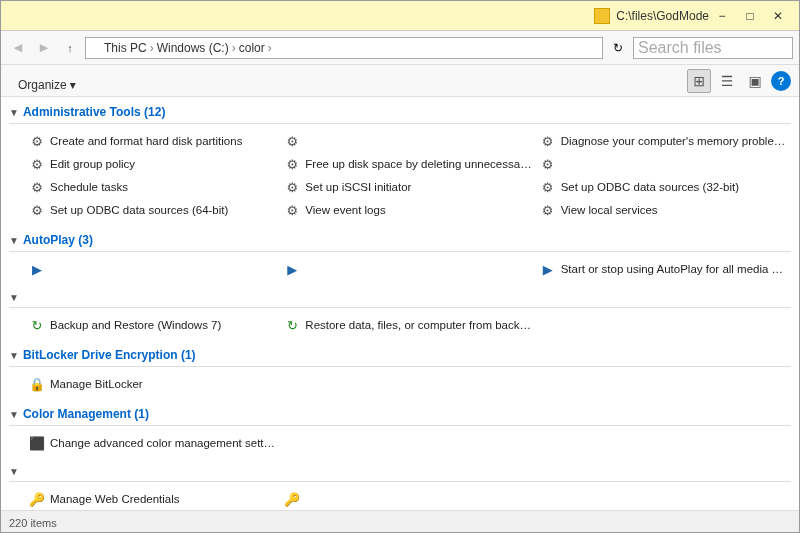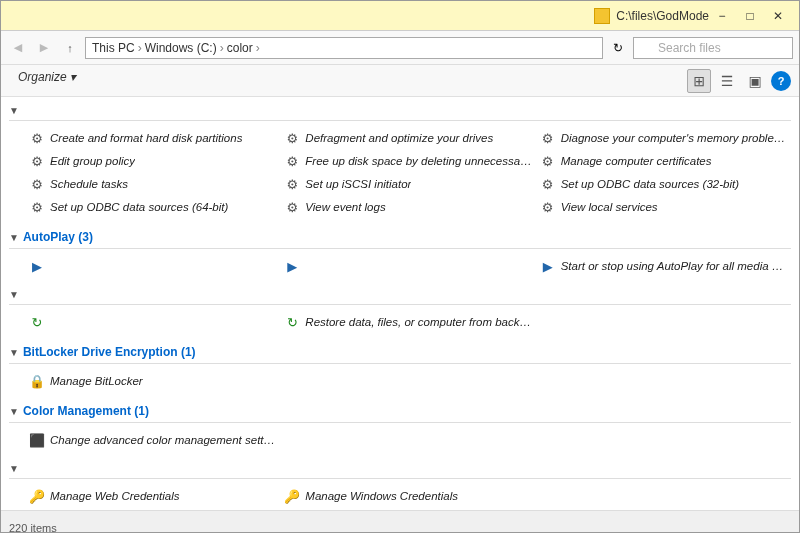--- a/index.html
+++ b/index.html
@@ -79,21 +79,21 @@
       border-radius: 2px;
     }
     .nav-btn.disabled { color: #bbb; cursor: default; }
     .address-path {
       flex: 1;
       height: 22px;
       border: 1px solid #aaa;
       background: white;
       display: flex;
       align-items: center;
-      padding: 0 6px;
+      padding: 0 18px;
       font-size: 12px;
       color: #333;
     }
     .path-segment {
       color: #333;
     }
     .path-arrow {
       margin: 0 3px;
       color: #888;
     }
@@ -108,48 +108,47 @@
       justify-content: center;
       font-size: 12px;
     }
     .search-box {
       width: 160px;
       height: 22px;
       border: 1px solid #aaa;
       background: white;
       display: flex;
       align-items: center;
-      padding: 0 24px;
-      font-size: 12px;
+      padding: 0 4px;
+      font-size: 16px;
       color: #aaa;
     }
 
     
     .toolbar {
       background: #f8f8f8;
       height: 32px;
       display: flex;
       align-items: center;
       padding: 0 8px;
       border-bottom: 1px solid #e0e0e0;
       gap: 8px;
     }
     .organize-btn {
       display: flex;
-      align-items: flex-start;
+      align-items: flex-end;
       gap: 3px;
       height: 24px;
       padding: 0 8px;
       border: 1px solid transparent;
       background: transparent;
       cursor: pointer;
       font-size: 12px;
       color: #333;
       border-radius: 2px;
-      font-style: italic;
     }
     .toolbar-right {
       margin-left: auto;
       display: flex;
       align-items: center;
       gap: 4px;
     }
     .view-btn {
       width: 24px;
       height: 24px;
@@ -242,32 +241,31 @@
       justify-content: center;
       font-size: 13px;
     }
 
     
     .status-bar {
       height: 24px;
       background: #f0f0f0;
       border-top: 1px solid #ddd;
       display: flex;
-      align-items: flex-end;
+      align-items: center;
       padding: 0 8px;
       font-size: 11px;
       color: #555;
       gap: 16px;
     }
 
     .item-label {
       overflow: hidden;
       text-overflow: ellipsis;
       white-space: nowrap;
-      font-style: italic;
     }
   </style>
 </head>
 <body>
 
 <div class="title-bar">
   <div class="title-bar-left">
     <div class="title-icon"></div>
     <span class="title-text">C:\files\GodMode</span>
   </div>
@@ -308,46 +306,45 @@
     <button class="view-btn" style="background:#0078d7;color:white;border-radius:50%;width:20px;height:20px;font-weight:bold;font-size:11px;">?</button>
   </div>
 </div>
 
 <div class="main-area">
   <div class="content-pane" id="content-pane">
 
   <div class="category-group">
         <div class="category-header">
           <span class="category-chevron">▼</span>
+          <span>Administrative Tools (12)</span>
         </div>
         <div class="category-divider"></div>
         <div class="items-grid">
           <div class="grid-item">
             <span class="item-icon" style="color:#555">⚙</span>
             <span class="item-label">Create and format hard disk partitions</span>
           </div>
           <div class="grid-item">
             <span class="item-icon" style="color:#555">⚙</span>
-            <span class="item-label">Defragment and optimize your drives</span>
           </div>
           <div class="grid-item">
             <span class="item-icon" style="color:#555">⚙</span>
             <span class="item-label">Diagnose your computer's memory problems</span>
           </div>
           <div class="grid-item">
             <span class="item-icon" style="color:#555">⚙</span>
             <span class="item-label">Edit group policy</span>
           </div>
           <div class="grid-item">
             <span class="item-icon" style="color:#555">⚙</span>
             <span class="item-label">Free up disk space by deleting unnecessary files</span>
           </div>
           <div class="grid-item">
             <span class="item-icon" style="color:#555">⚙</span>
-            <span class="item-label">Manage computer certificates</span>
           </div>
           <div class="grid-item">
             <span class="item-icon" style="color:#555">⚙</span>
             <span class="item-label">Schedule tasks</span>
           </div>
           <div class="grid-item">
             <span class="item-icon" style="color:#555">⚙</span>
             <span class="item-label">Set up iSCSI initiator</span>
           </div>
           <div class="grid-item">
@@ -388,20 +385,21 @@
         </div>
       </div>
       <div class="category-group">
         <div class="category-header">
           <span class="category-chevron">▼</span>
         </div>
         <div class="category-divider"></div>
         <div class="items-grid">
           <div class="grid-item">
             <span class="item-icon" style="color:#228B22">↻</span>
+            <span class="item-label">Backup and Restore (Windows 7)</span>
           </div>
           <div class="grid-item">
             <span class="item-icon" style="color:#228B22">↻</span>
             <span class="item-label">Restore data, files, or computer from backup (...</span>
           </div>
         </div>
       </div>
       <div class="category-group">
         <div class="category-header">
           <span class="category-chevron">▼</span>
@@ -433,21 +431,20 @@
           <span class="category-chevron">▼</span>
         </div>
         <div class="category-divider"></div>
         <div class="items-grid">
           <div class="grid-item">
             <span class="item-icon" style="color:#cc9900">🔑</span>
             <span class="item-label">Manage Web Credentials</span>
           </div>
           <div class="grid-item">
             <span class="item-icon" style="color:#cc9900">🔑</span>
-            <span class="item-label">Manage Windows Credentials</span>
           </div>
         </div>
       </div>
     </div>
 </div>
 
 <div class="status-bar">
   <span>220 items</span>
 </div>
 

